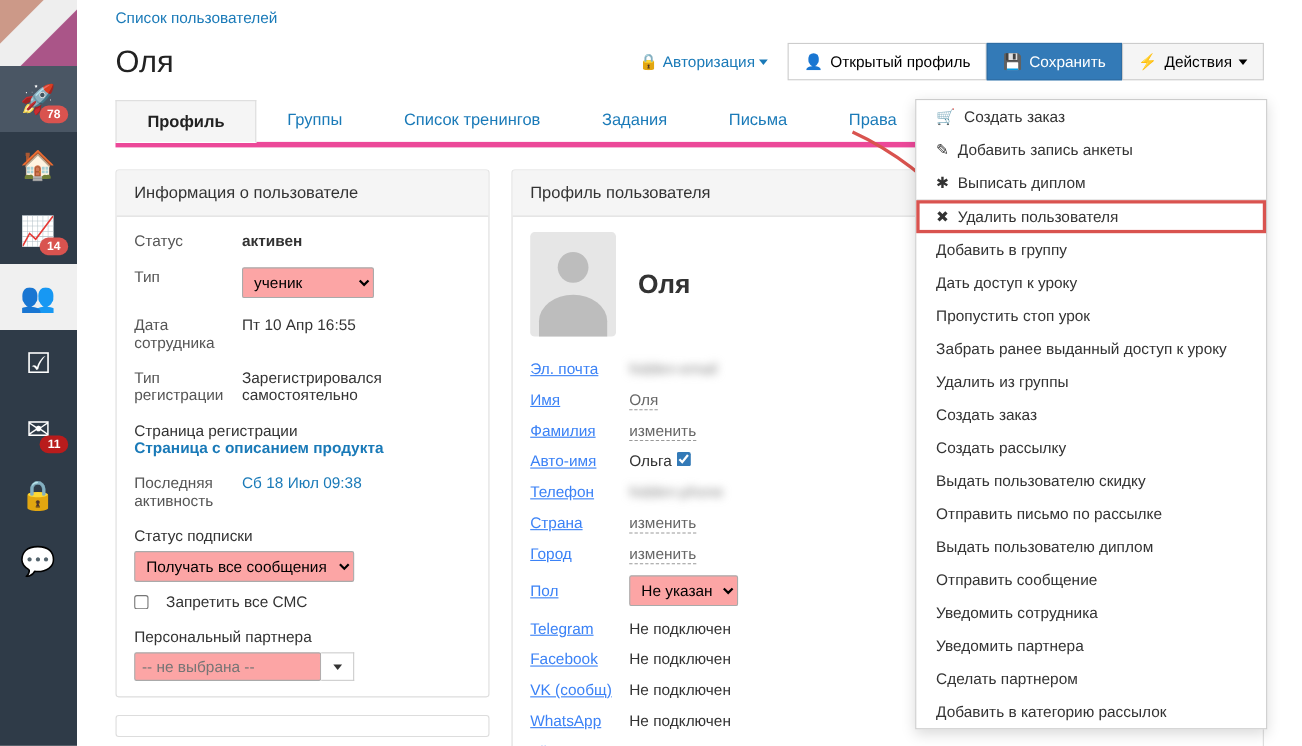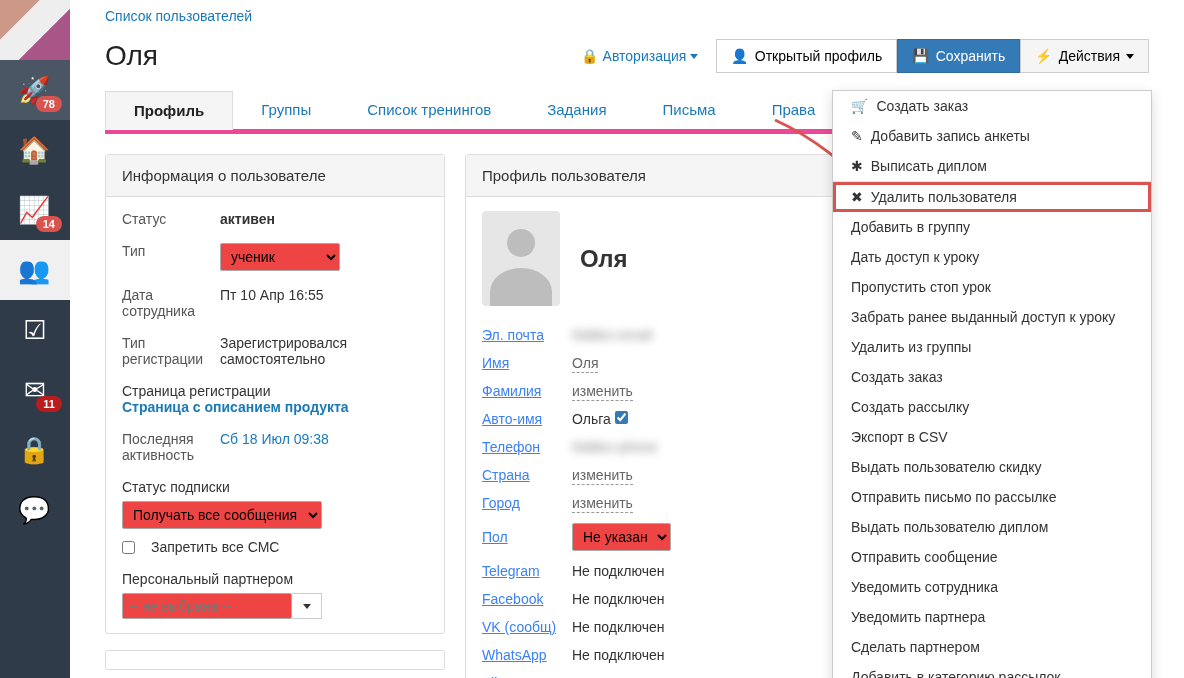--- a/index.html
+++ b/index.html
@@ -40,21 +40,21 @@
 .cols{display:flex;gap:20px;margin-top:20px;}
 .panel{border:1px solid #ddd;border-radius:3px;}
 .panel-h{background:#f5f5f5;padding:12px 16px;border-bottom:1px solid #ddd;font-size:15px;}
 .panel-b{padding:14px 16px;}
 .col-left{width:340px;}
 .col-right{flex:1;}
 
 .info-row{display:flex;margin-bottom:16px;font-size:14px;}
 .info-lbl{width:98px;color:#555;}
 .info-val{flex:1;}
-select,.txtctrl{padding:4px 6px;border:1px solid #aaa;border-radius:2px;font-size:14px;background:#ef4444;}
+select,.txtctrl{padding:4px 6px;border:1px solid #aaa;border-radius:2px;font-size:14px;background:#fca5a5;}
 .wide-select{width:200px;}
 .link{color:#1a7ab8;font-weight:bold;}
 .checkbox-row{display:flex;align-items:center;gap:16px;margin-top:10px;font-size:14px;}
 .combo{display:flex;}
 .combo .txtctrl{width:170px;}
 .combo .pick{width:30px;border:1px solid #ccc;border-left:0;display:flex;align-items:center;justify-content:center;background:#fff;}
 
 
 .profile-top{display:flex;align-items:center;gap:20px;margin-bottom:15px;}
 .avatar-ph{width:78px;height:95px;background:#e6e6e6;border-radius:4px;position:relative;overflow:hidden;}
@@ -180,21 +180,21 @@
           <div class="info-row">
             <div class="info-lbl">Последняя активность</div>
             <div class="info-val" style="color:#1a7ab8">Сб 18 Июл 09:38</div>
           </div>
           <div style="margin-bottom:6px">Статус подписки</div>
           <select class="txtctrl wide-select" id="sub-select"><option>Получать все сообщения</option></select>
           <div class="checkbox-row">
             <input type="checkbox" style="">
             <span>Запретить все СМС</span>
           </div>
-          <div style="margin-top:16px;margin-bottom:6px">Персональный партнером</div>
+          <div style="margin-top:16px;margin-bottom:6px">Персональный партнера</div>
           <div class="combo">
             <input class="txtctrl" placeholder="-- не выбрана --" style="">
             <div class="pick">
                 <span class="caret"></span>
               </div>
           </div>
         </div>
       </div>
       <div class="panel" style="margin-top:16px;height:20px;overflow:hidden"></div>
     </div>
@@ -298,23 +298,20 @@
       <span>Забрать ранее выданный доступ к уроку</span>
     </div>
     <div class="dd-item">
       <span>Удалить из группы</span>
     </div>
     <div class="dd-item">
       <span>Создать заказ</span>
     </div>
     <div class="dd-item">
       <span>Создать рассылку</span>
-    </div>
-    <div class="dd-item">
-      <span>Экспорт в CSV</span>
     </div>
     <div class="dd-item">
       <span>Выдать пользователю скидку</span>
     </div>
     <div class="dd-item">
       <span>Отправить письмо по рассылке</span>
     </div>
     <div class="dd-item">
       <span>Выдать пользователю диплом</span>
     </div>

